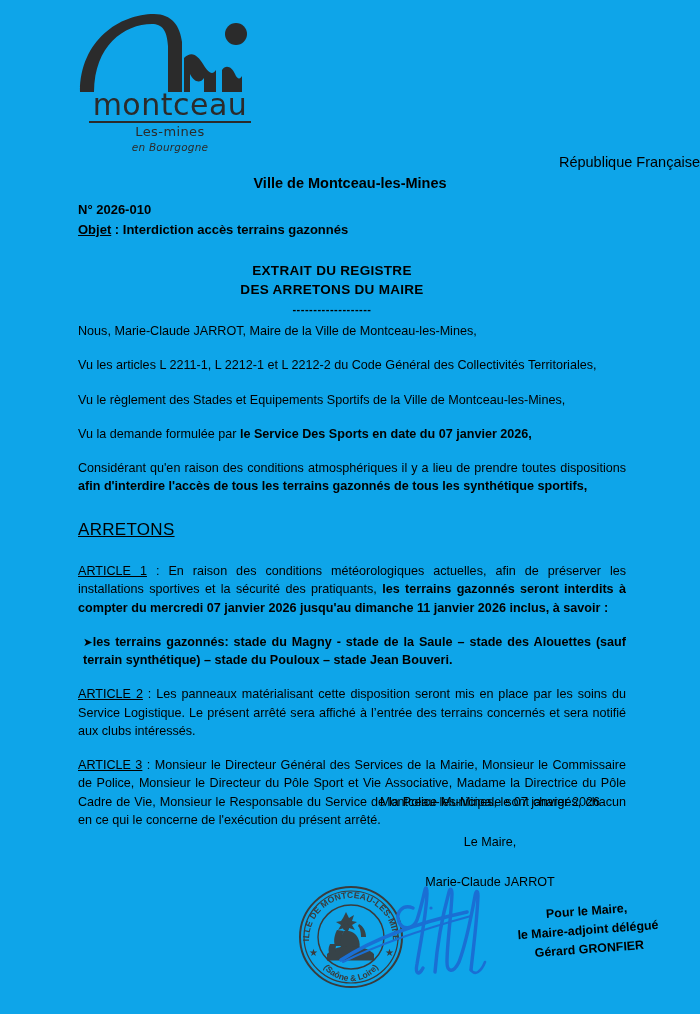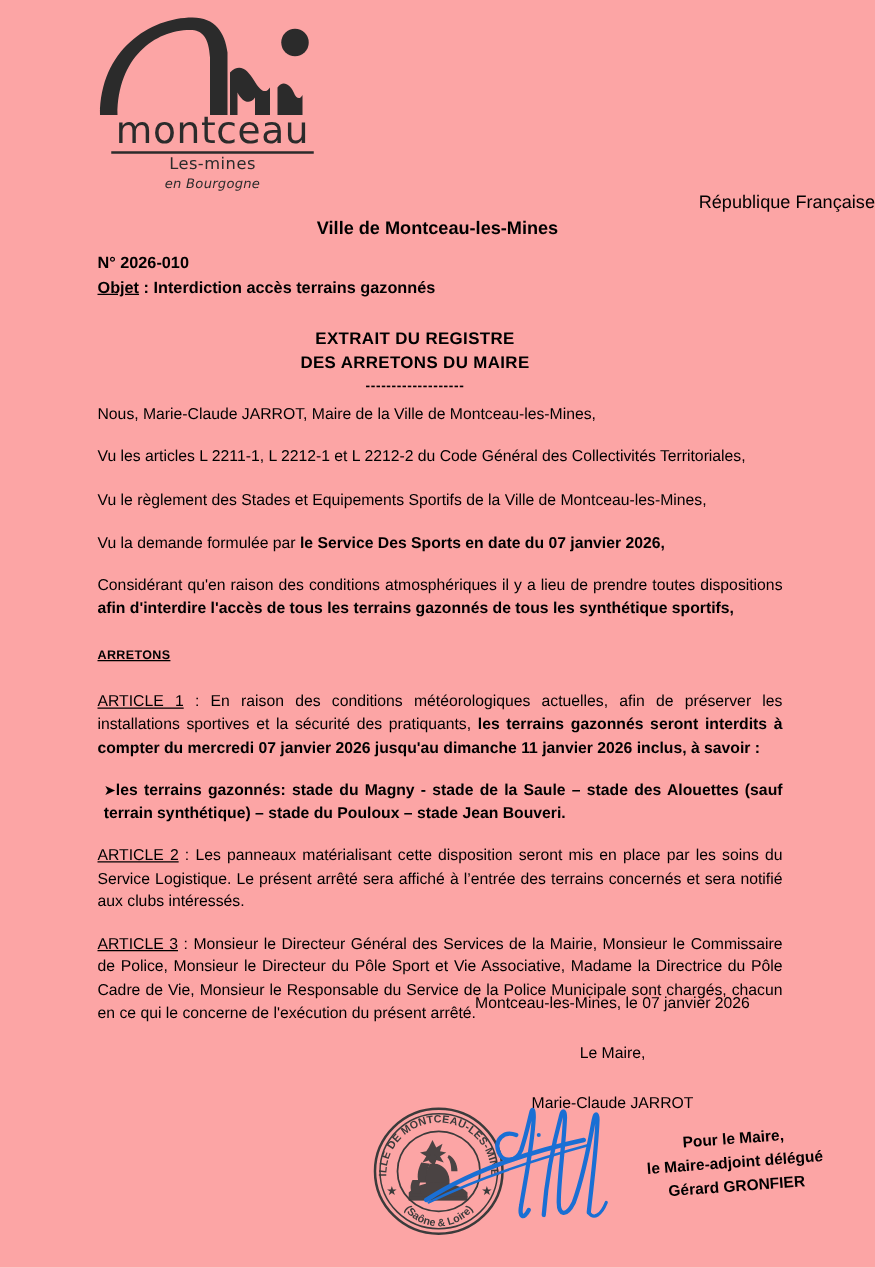--- a/index.html
+++ b/index.html
@@ -14,21 +14,21 @@
     font-family: "Liberation Sans", sans-serif;
     color: #000000;
     overflow: hidden;
   }
 
   .page {
     position: absolute;
     left: 0; top: 0;
     width: 700px;
     height: 1014px;
-    background: #fca5a5;
+    background: #0ea5e9;
   }
 
   
   .logo-block {
     position: absolute;
     left: 72px;
     top: 12px;
     width: 200px;
     height: 125px;
   }
@@ -124,22 +124,22 @@
   }
   .body-block p {
     margin: 0 0 16px 0;
     text-align: justify;
   }
   .body-block p.nojust { text-align: left; }
   b, strong { font-weight: bold; }
 
   .arretons {
     text-align: center;
-    font-weight: bold;
-    font-size: 10px;
+    font-weight: normal;
+    font-size: 17px;
     text-decoration: underline;
     margin: 22px 0 20px 0 !important;
     letter-spacing: 0.3px;
   }
 
   .bullet-para {
     margin: 0 0 16px 0;
     padding-left: 5px;
     font-weight: bold;
     text-align: left;

